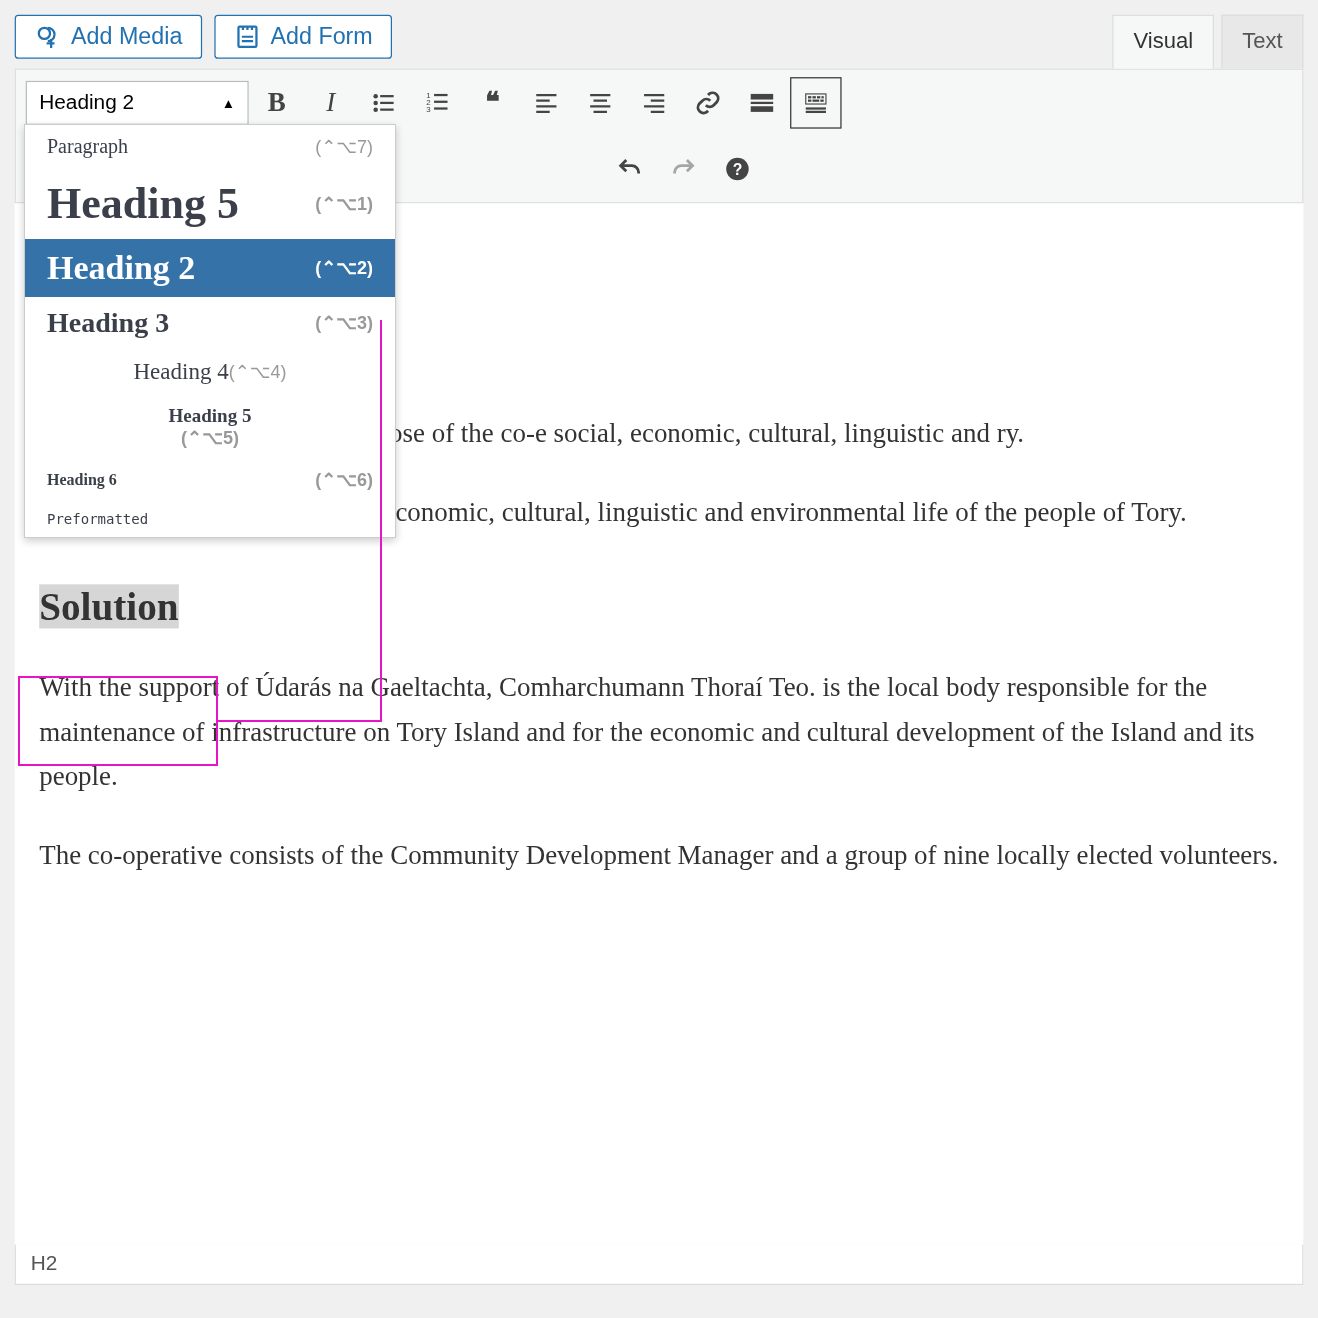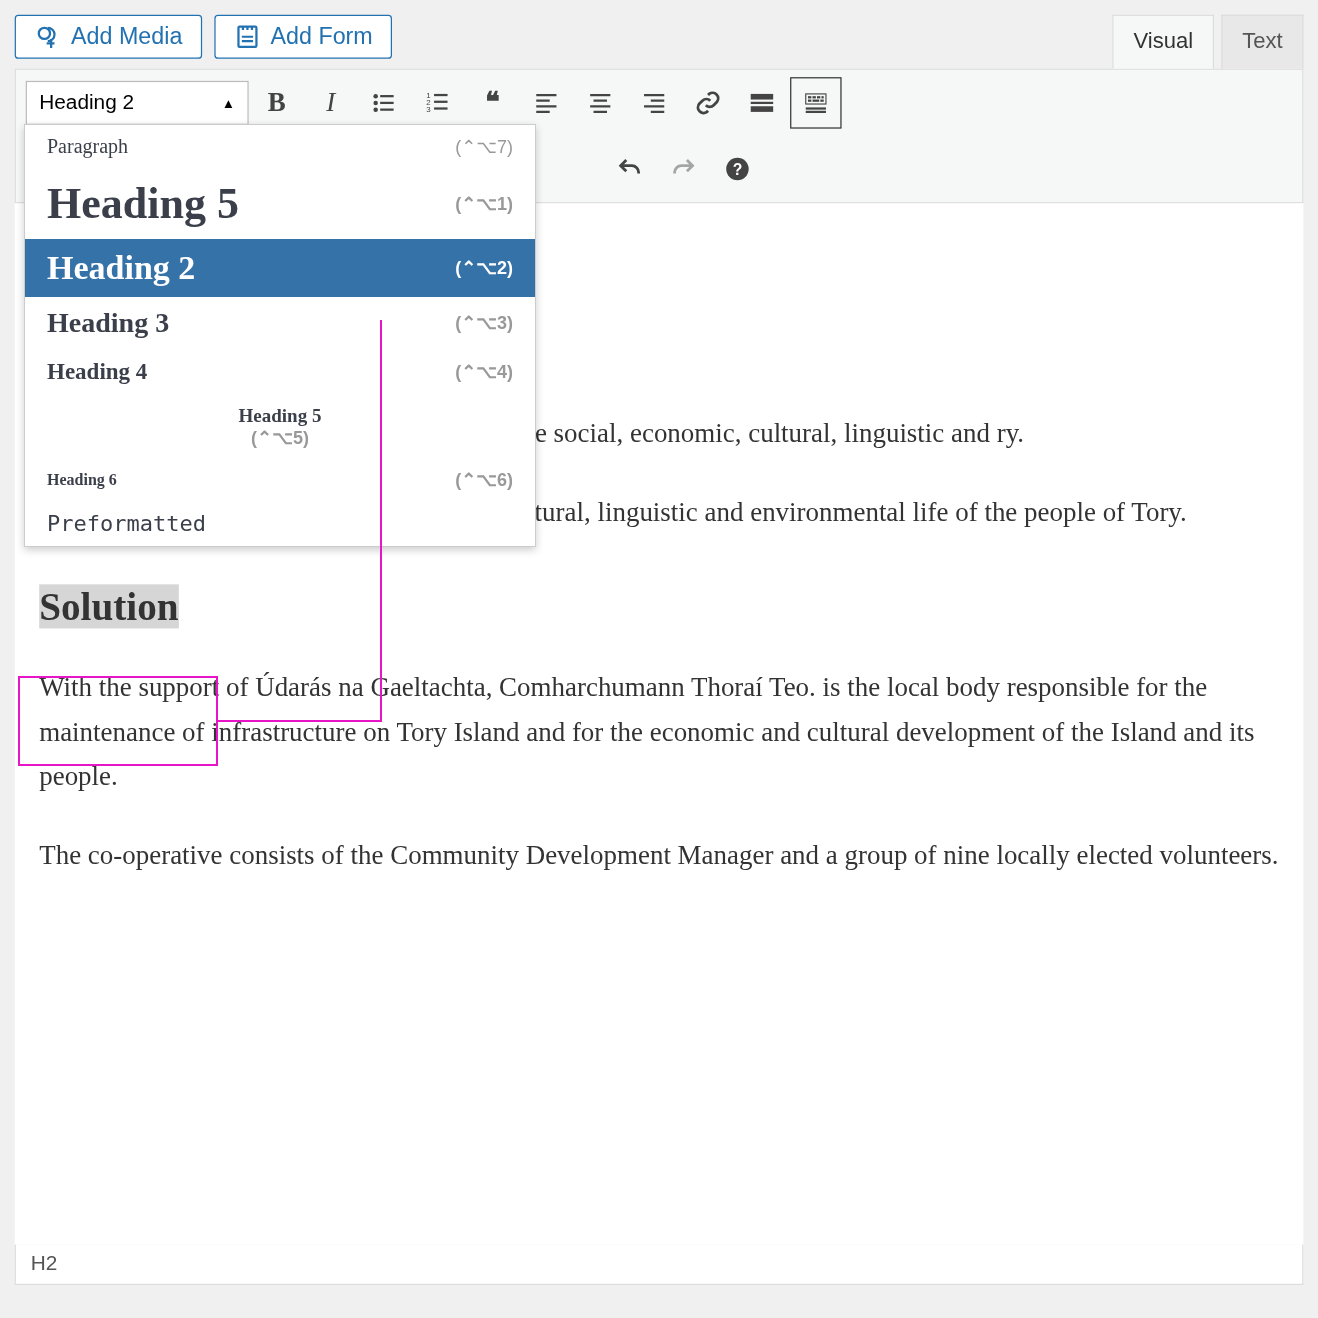--- a/index.html
+++ b/index.html
@@ -12,33 +12,33 @@
 .editor-tabs { display: flex; gap: 6px; }
 .editor-tab { padding: 10px 16px 12px; background: #e8e8e9; border: 1px solid #ddd; border-bottom: none; font-size: 18px; color: #555; cursor: pointer; }
 .editor-tab.active { background: #f6f7f7; color: #333; }
 .toolbar-area { border: 1px solid #ddd; background: #f6f7f7; margin: 0 12px; }
 .toolbar-row { display: flex; align-items: center; padding: 6px 8px; gap: 2px; }
 .format-select { display: inline-flex; align-items: center; justify-content: space-between; width: 182px; height: 36px; padding: 0 10px; border: 1px solid #bbb; background: #fff; font-size: 17px; cursor: pointer; }
 .tri-up { font-size: 11px; }
 .tb-btn { width: 42px; height: 42px; display: inline-flex; align-items: center; justify-content: center; color: #444; border: 1px solid transparent; cursor: pointer; font-size: 22px; }
 .tb-btn svg { width: 22px; height: 22px; }
 .tb-btn.boxed { border: 1px solid #333; }
-.dropdown { position: absolute; top: 124px; left: 24px; width: 512px; background: #fff; border: 1px solid #ccc; box-shadow: 0 3px 8px rgba(0,0,0,.2); z-index: 10; }
+.dropdown { position: absolute; top: 124px; left: 24px; width: 372px; background: #fff; border: 1px solid #ccc; box-shadow: 0 3px 8px rgba(0,0,0,.2); z-index: 10; }
 .dd-item { display: flex; align-items: center; justify-content: space-between; padding: 10px 22px; font-family: Georgia, serif; color: #3a3f4a; cursor: pointer; }
 .dd-item .sc { color: #999; font-family: -apple-system, sans-serif; font-size: 18px; }
 .dd-item.selected { background: #3472a8; color: #fff; }
 .dd-item.selected .sc { color: #fff; }
 .dd-p { font-size: 20px; }
 .dd-h1 { font-size: 44px; font-weight: 700; }
 .dd-h2 { font-size: 34px; font-weight: 700; }
 .dd-h3 { font-size: 28px; font-weight: 700; }
-.dd-h4 { font-size: 23px; font-weight: 700; }
+.dd-h4 { font-size: 23px; font-weight: 400; justify-content: center; }
 .dd-h5 { font-size: 19px; font-weight: 700; flex-direction: column; }
 .dd-h6 { font-size: 16px; font-weight: 700; }
-.dd-pre { font-family: "Andale Mono", monospace; font-size: 22px; }
+.dd-pre { font-family: "Andale Mono", monospace; font-size: 14px; }
 .content-area { background: #fff; margin: 0 12px; padding: 20px; font-family: Georgia, serif; font-size: 22px; line-height: 1.65; color: #333; min-height: 850px; }
 .content-area p { margin-bottom: 28px; }
 .content-area h2 { font-size: 32px; font-weight: 700; margin: 32px 0 22px 0; }
 .sel-hl { background: #d6d6d6; display: inline; }
 .annot-box { position: absolute; border: 2px solid #e815c8; pointer-events: none; z-index: 20; }
 .annot-line { position: absolute; background: #e815c8; z-index: 19; }
 .status-bar { margin: 0 12px; padding: 6px 12px; border: 1px solid #ddd; border-top: none; background: #fff; font-size: 17px; color: #555; }
 </style>
 </head>
 <body>

